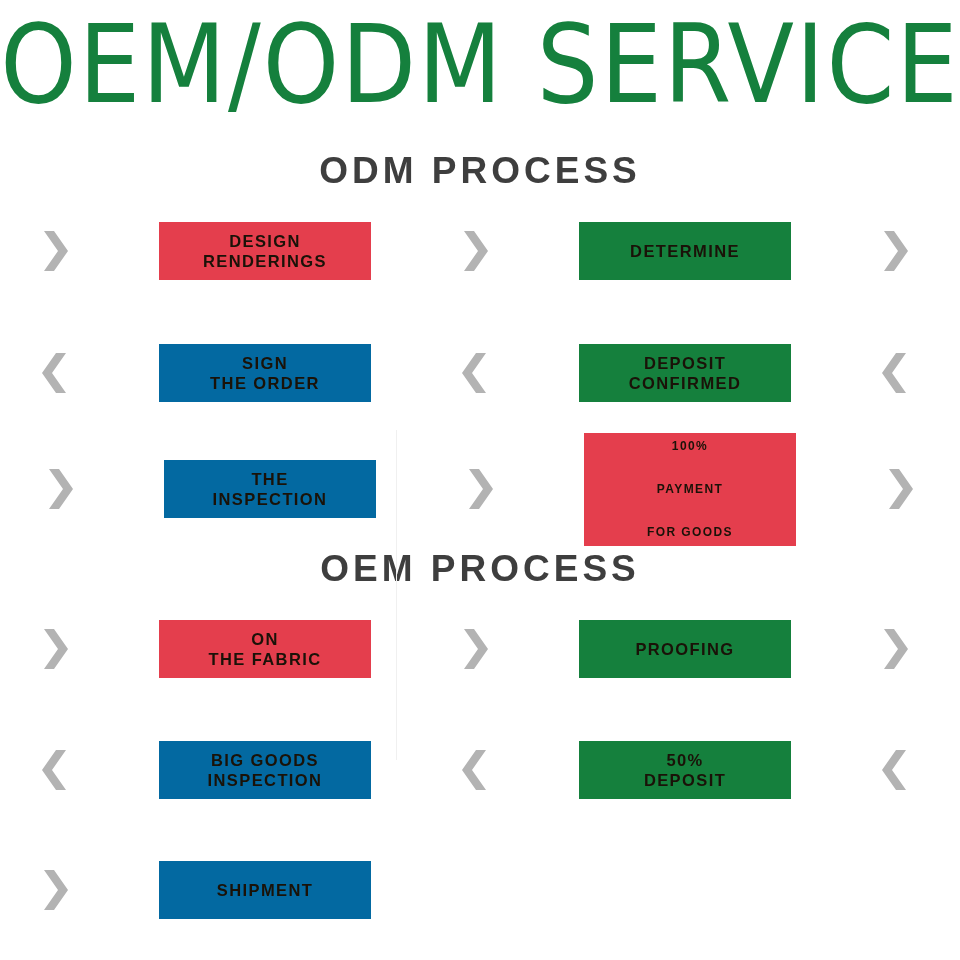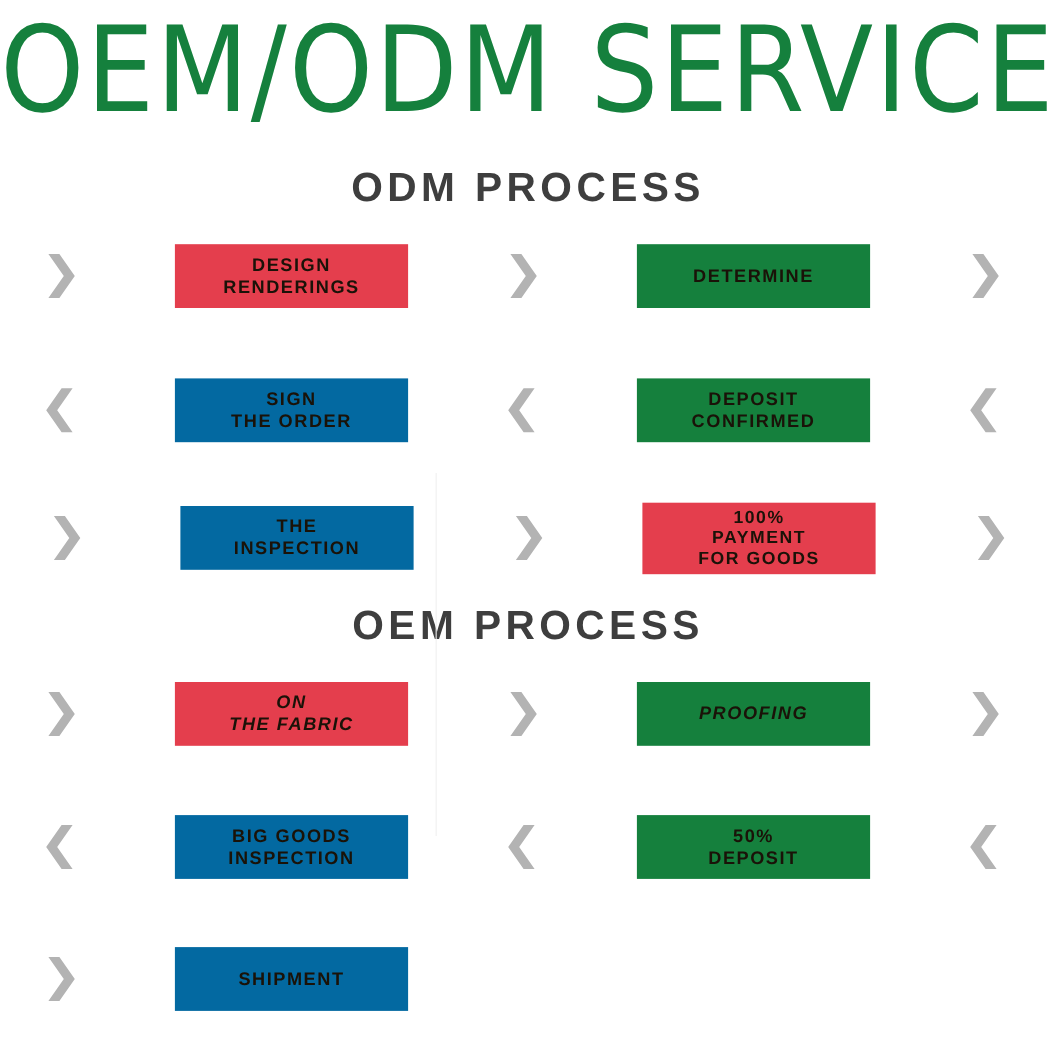--- a/index.html
+++ b/index.html
@@ -99,21 +99,21 @@
     font-weight: 700;
     font-size: 16.5px;
     line-height: 20px;
     letter-spacing: 1.4px;
     text-align: center;
     white-space: nowrap;
   }
   .pbox.red    { background: #e43e4d; }
   .pbox.blue   { background: #15803d; }
   .pbox.orange { background: #0369a1; }
-  .pbox.tall   { min-height: 62px; font-size: 16px; line-height: 19px; }
+  .pbox.tall   { min-height: 62px; font-size: 12px; line-height: 19px; gap: 24px; }
 
   .pbox-line { display: block; }
   .pbox-empty { width: 212px; height: 1px; }
 
   
   .seam {
     position: absolute;
     top: 430px;
     left: 396px;
     width: 1px;
@@ -233,21 +233,21 @@
         </div>
       </div>
       <div class="cell cell-arrow">
         <span class="chevron">
           <svg viewBox="0 0 34 44" xmlns="http://www.w3.org/2000/svg">
             <path d="M6,2 L16,2 L30,22 L16,42 L6,42 L20,22 Z"></path>
           </svg>
         </span>
       </div>
     </div>
-    <div class="row" style="top: 610px; font-style: italic;">
+    <div class="row" style="top: 610px;">
       <div class="cell cell-arrow">
         <span class="chevron">
           <svg viewBox="0 0 34 44" xmlns="http://www.w3.org/2000/svg">
             <path d="M6,2 L16,2 L30,22 L16,42 L6,42 L20,22 Z"></path>
           </svg>
         </span>
       </div>
       <div class="cell cell-box">
         <div class="pbox red">
           <span class="pbox-line">ON</span>

